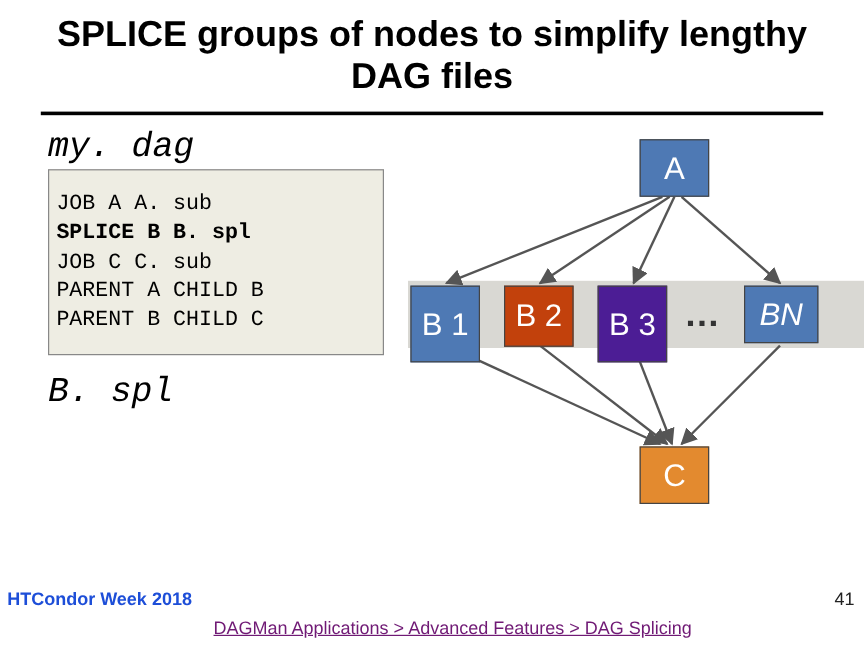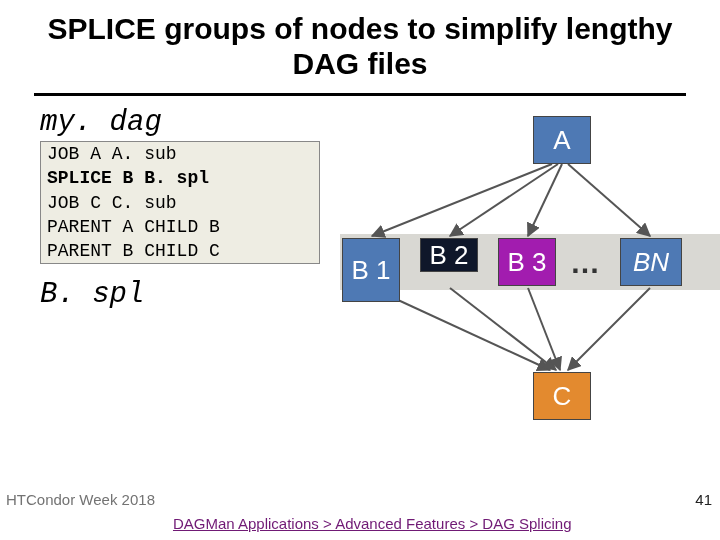--- a/index.html
+++ b/index.html
@@ -28,21 +28,21 @@
   }
   .flabel {
     font-family: "Courier New", monospace;
     font-size: 29px; margin-bottom: 2px; font-style: italic;
   }
   .codebox {
     border: 1px solid #888;
     background: #eeede3;
     font-family: "Courier New", monospace;
     font-size: 18px; line-height: 1.35;
-    padding: 0 6px;
+    padding: 16px 6px;
     white-space: pre;
     margin-bottom: 14px;
   }
   .bold { font-weight: bold; }
   .diagram {
     position: absolute;
     left: 340px; top: 0;
     width: 370px; height: 330px;
   }
   .node {
@@ -51,33 +51,33 @@
     display: flex; align-items: center; justify-content: center;
     border: 1px solid #444;
   }
   .nodeA { background: #4e79b4; left: 193px; top: 10px; width: 58px; height: 48px; }
   .bgroup {
     position: absolute;
     left: 0; top: 128px; width: 380px; height: 56px;
     background: #d9d8d3;
   }
   .nodeB1 { background: #4e79b4; left: 2px;   top: 132px; width: 58px; height: 64px; }
-  .nodeB2 { background: #0f172a; left: 80px;  top: 132px; width: 58px; height: 34px; }
-  .nodeB3 { background: #a21caf; left: 158px; top: 132px; width: 58px; height: 48px; }
+  .nodeB2 { background: #c2410c; left: 80px;  top: 132px; width: 58px; height: 51px; }
+  .nodeB3 { background: #4c1d95; left: 158px; top: 132px; width: 58px; height: 64px; }
   .dots   { position: absolute; left: 230px; top: 140px; font-size: 30px; font-weight: bold; color: #333; }
   .nodeBN { background: #4e79b4; left: 280px; top: 132px; width: 62px; height: 48px; font-style: italic; }
   .nodeC  { background: #e38a2f; left: 193px; top: 266px; width: 58px; height: 48px; }
   svg.arrows { position: absolute; left:0; top:0; width:380px; height:330px; pointer-events:none; }
   .footer {
     position: absolute;
     bottom: 8px; left: 0; width: 720px;
     font-size: 15px;
     display: flex; align-items: center;
   }
-  .footer .src { margin-left: 6px; color: #737373; }
+  .footer .src { margin-left: 6px; color: #1d4ed8; font-weight: bold; }
   .footer .crumb { margin-left: 18px; text-decoration: underline; color: #701a75; margin-top: 48px; }
   .footer .page { margin-left: auto; margin-right: 8px; color: #222; }
 </style>
 </head>
 <body>
 
 <div class="title">SPLICE groups of nodes to simplify lengthy DAG files</div>
 <div class="underline"></div>
 
 <div class="content">

